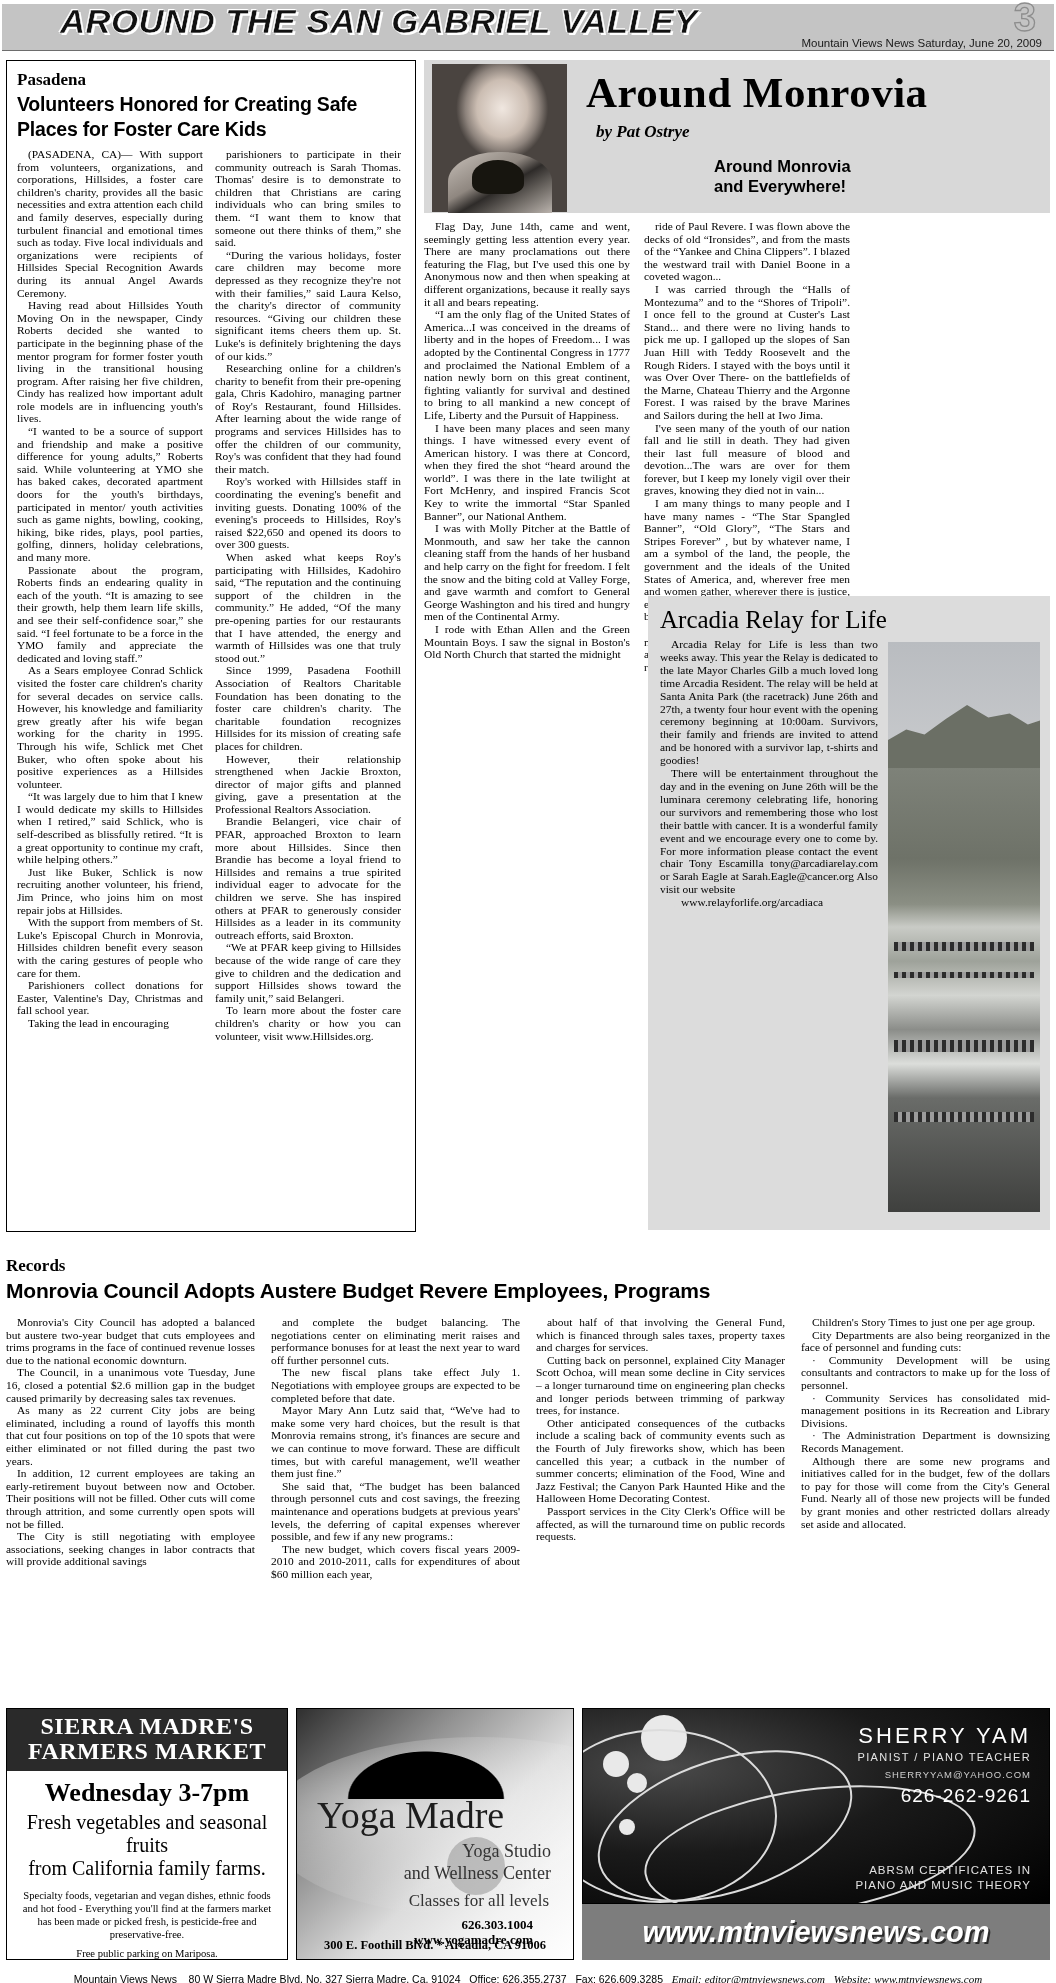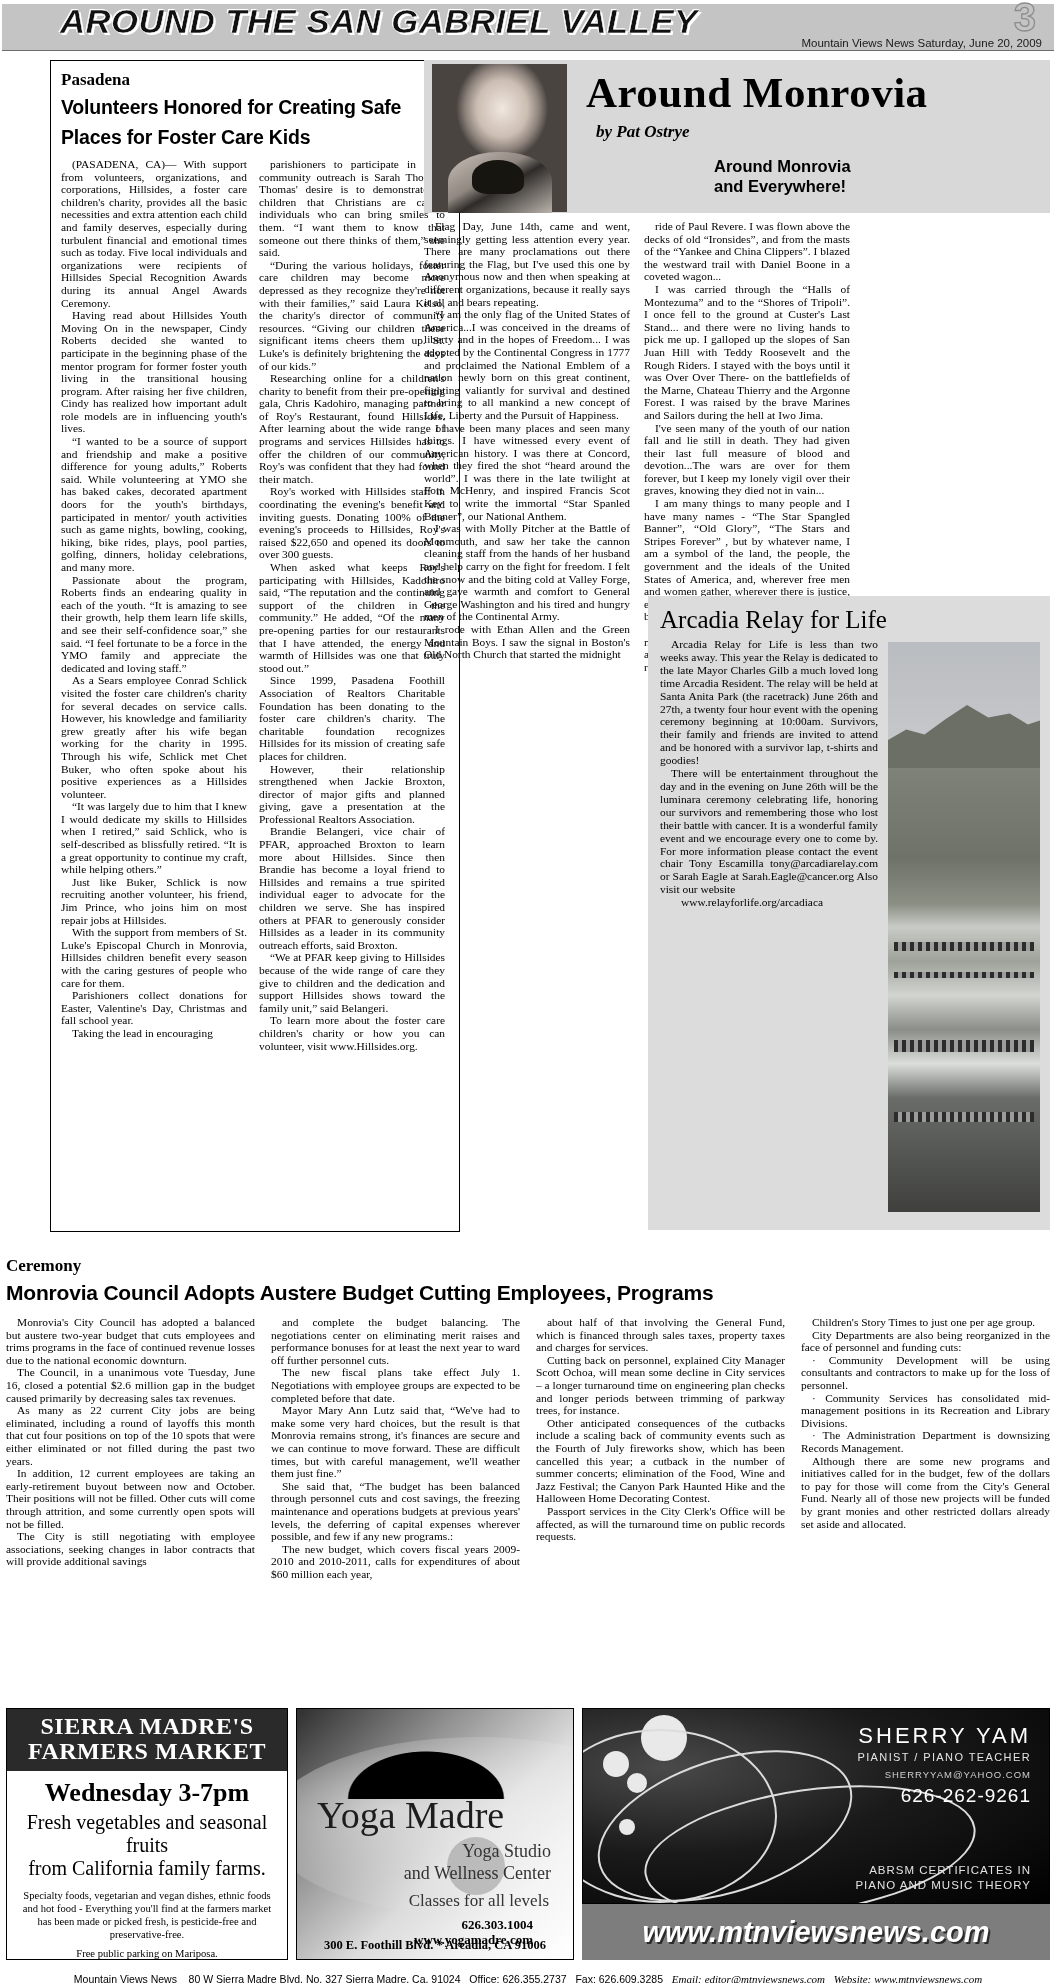--- a/index.html
+++ b/index.html
@@ -9,24 +9,24 @@
   
   .masthead{height:46px;background:#c4c4c4;border-bottom:1px solid #6d6d6d;position:relative;margin:4px 2px 0 2px;}
   .masthead-title{position:absolute;left:58px;top:-1px;font-family:"Liberation Sans",sans-serif;font-weight:bold;font-size:33px;font-style:italic;letter-spacing:.5px;color:#111;
       -webkit-text-stroke:0.5px #fff;text-shadow:2px 2px 0 #ffffff, -1px -1px 0 #ffffff;transform:scaleX(1.05);transform-origin:left center;}
   .pagenum{position:absolute;right:18px;top:-9px;font-family:"Liberation Sans",sans-serif;font-size:40px;font-weight:bold;color:#c4c4c4;-webkit-text-stroke:1.3px #8d8d8d;}
   .mast-date{position:absolute;right:12px;bottom:1px;font-family:"Liberation Sans",sans-serif;font-size:11.5px;color:#1a1a1a;}
 
   
   .col p{margin:0;text-align:justify;font-size:11.4px;line-height:12.6px;text-indent:11px;hyphens:auto;}
   .kicker{font-family:"Liberation Serif",serif;font-weight:bold;font-size:17px;margin:0 0 2px 0;}
-  .headline{font-family:"Liberation Sans",sans-serif;font-weight:bold;font-size:19.5px;line-height:30px;margin:0 0 6px 0;letter-spacing:-.2px;}
-
-  
-  .pasadena-box{position:absolute;left:6px;top:56px;width:410px;height:1172px;border:1.5px solid #000;box-sizing:border-box;padding:9px 10px 6px 10px;background:#fff;margin-left:44px;}
+  .headline{font-family:"Liberation Sans",sans-serif;font-weight:bold;font-size:19.5px;line-height:25px;margin:0 0 6px 0;letter-spacing:-.2px;}
+
+  
+  .pasadena-box{position:absolute;left:6px;top:56px;width:410px;height:1172px;border:1.5px solid #000;box-sizing:border-box;padding:9px 10px 6px 10px;background:#fff;}
   .pasadena-cols{display:flex;gap:12px;margin-top:3px;}
   .pasadena-cols .col{width:186px;}
 
   
   .am-banner{position:absolute;left:424px;top:56px;width:626px;height:153px;background:#d8d8d8;overflow:hidden;}
   .am-photo{position:absolute;left:8px;top:4px;width:135px;height:148px;background:
       radial-gradient(ellipse 46px 52px at 52% 30%, #f0e7e0 0%, #cbbdb2 55%, #8d837c 80%, #4a4440 100%),
       linear-gradient(160deg,#6f6a66 0%,#9b938d 40%,#55504c 100%);}
   .am-photo:after{content:"";position:absolute;left:16px;top:88px;width:104px;height:62px;border-radius:48% 48% 0 0;
       background:linear-gradient(150deg,#c9c2bb 0%,#8f8780 40%,#2e2b29 55%,#6f6a65 75%,#bdb6b0 100%);}
@@ -178,22 +178,22 @@
     <div class="relay-photo">
       <div class="ridge"></div>
       <div class="bldg" style="top:300px"></div>
       <div class="bldg" style="top:330px;height:6px"></div>
       <div class="bldg" style="top:398px;height:12px"></div>
       <div class="bldg" style="top:470px;height:10px"></div>
     </div>
   </div>
 
   <div class="mon-head">
-    <div class="kicker">Ceremony</div>
-    <div class="headline" style="font-size:21px">Monrovia Council Adopts Austere Budget Cutting Employees, Programs</div>
+    <div class="kicker">Records</div>
+    <div class="headline" style="font-size:21px">Monrovia Council Adopts Austere Budget Revere Employees, Programs</div>
   </div>
   <div class="mon-cols">
     <div class="col" id="mc1">
         <p>Monrovia's City Council has adopted a balanced but austere two-year budget that cuts employees and trims programs in the face of continued revenue losses due to the national economic downturn.</p>
         <p>The Council, in a unanimous vote Tuesday, June 16, closed a potential $2.6 million gap in the budget caused primarily by decreasing sales tax revenues.</p>
         <p>As many as 22 current City jobs are being eliminated, including a round of layoffs this month that cut four positions on top of the 10 spots that were either eliminated or not filled during the past two years.</p>
         <p>In addition, 12 current employees are taking an early-retirement buyout between now and October. Their positions will not be filled. Other cuts will come through attrition, and some currently open spots will not be filled.</p>
         <p>The City is still negotiating with employee associations, seeking changes in labor contracts that will provide additional savings</p>
       </div>
     <div class="col" id="mc2">

